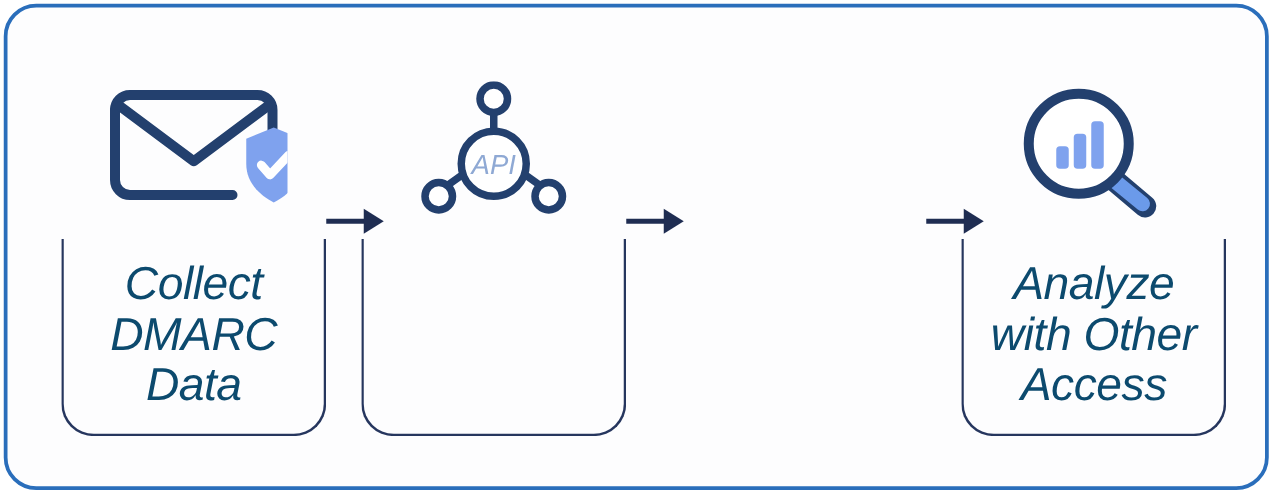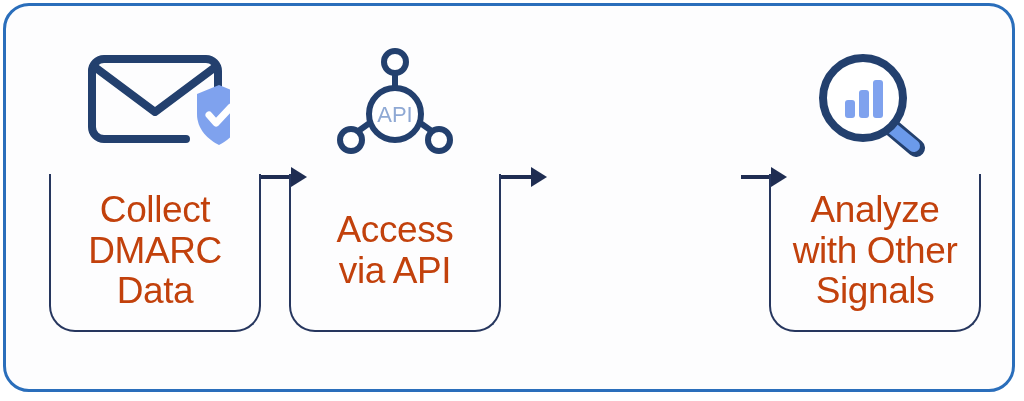--- a/index.html
+++ b/index.html
@@ -30,23 +30,24 @@
     position: absolute;
     left: 0;
     top: 0;
     width: 1018px;
     height: 395px;
   }
 
   
   .step {
     position: absolute;
-    top: 39px;
+    top: 56px;
     width: 212px;
     height: 290px;
+    font-style: italic;
   }
   .step-1 { left: 43px; }
   .step-2 { left: 283px; }
   .step-3 { left: 523px; }
   .step-4 { left: 763px; }
 
   .icon-wrap {
     position: absolute;
     top: 0;
     left: 0;
@@ -75,21 +76,21 @@
   .card-label {
     position: absolute;
     left: 0;
     top: 128px;
     width: 212px;
     height: 160px;
     display: flex;
     flex-direction: column;
     align-items: center;
     justify-content: center;
-    color: #c2410c;
+    color: #0c4a6e;
     font-size: 37px;
     line-height: 1.10;
     letter-spacing: -0.4px;
     text-align: center;
     white-space: pre-line;
     padding-bottom: 4px;
     box-sizing: border-box;
   }
 
   
@@ -148,22 +149,20 @@
 
           <circle cx="16" cy="92" r="11" fill="#ffffff" stroke="#23406e" stroke-width="6"></circle>
 
           <circle cx="104" cy="92" r="11" fill="#ffffff" stroke="#23406e" stroke-width="6"></circle>
 
           <circle cx="60" cy="66" r="26" fill="#ffffff" stroke="#23406e" stroke-width="6"></circle>
           <text x="60" y="74" text-anchor="middle" font-family="Liberation Sans, sans-serif" font-size="22" fill="#8fa9d4">API</text>
         </svg>
       </div>
       <div class="card"></div>
-      <div class="card-label">Access
-via API</div>
     </div>
 
     <div class="arrow arrow-2">
       <svg width="52" height="30" viewBox="0 0 52 30" aria-hidden="true">
         <line x1="2" y1="15" x2="36" y2="15" stroke="#1f2d52" stroke-width="4"></line>
         <path d="M32 5 L48 15 L32 25 Z" fill="#1f2d52"></path>
       </svg>
     </div>
 
 
@@ -184,17 +183,17 @@
           <circle cx="49" cy="50" r="40" fill="#ffffff" stroke="#23406e" stroke-width="8"></circle>
 
           <rect x="31" y="52" width="10" height="18" rx="3" fill="#7fa2ee"></rect>
           <rect x="45" y="42" width="10" height="28" rx="3" fill="#7fa2ee"></rect>
           <rect x="59" y="32" width="10" height="38" rx="3" fill="#7fa2ee"></rect>
         </svg>
       </div>
       <div class="card"></div>
       <div class="card-label">Analyze
 with Other
-Signals</div>
+Access</div>
     </div>
 
   </div>
 </div>
 
 </body></html>

